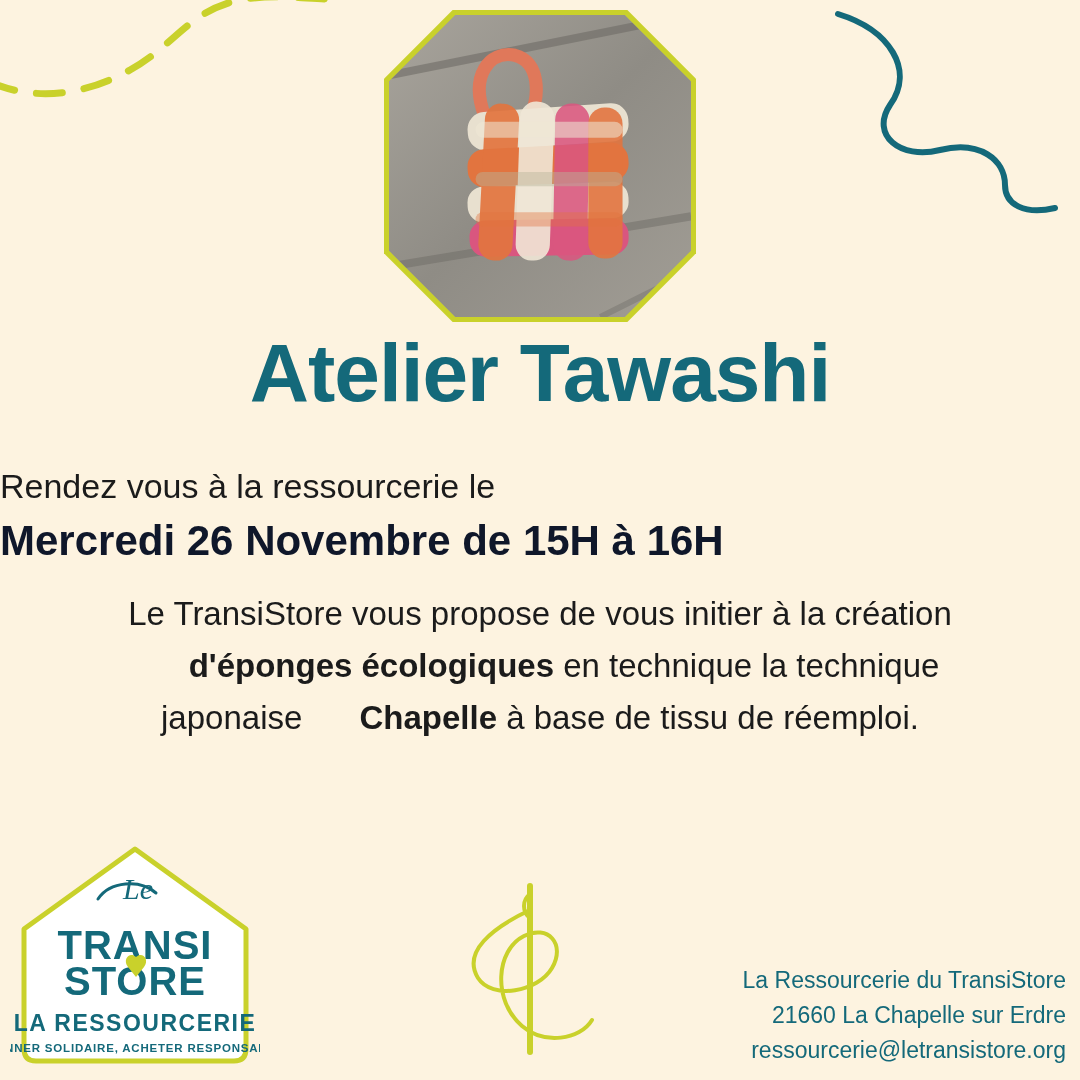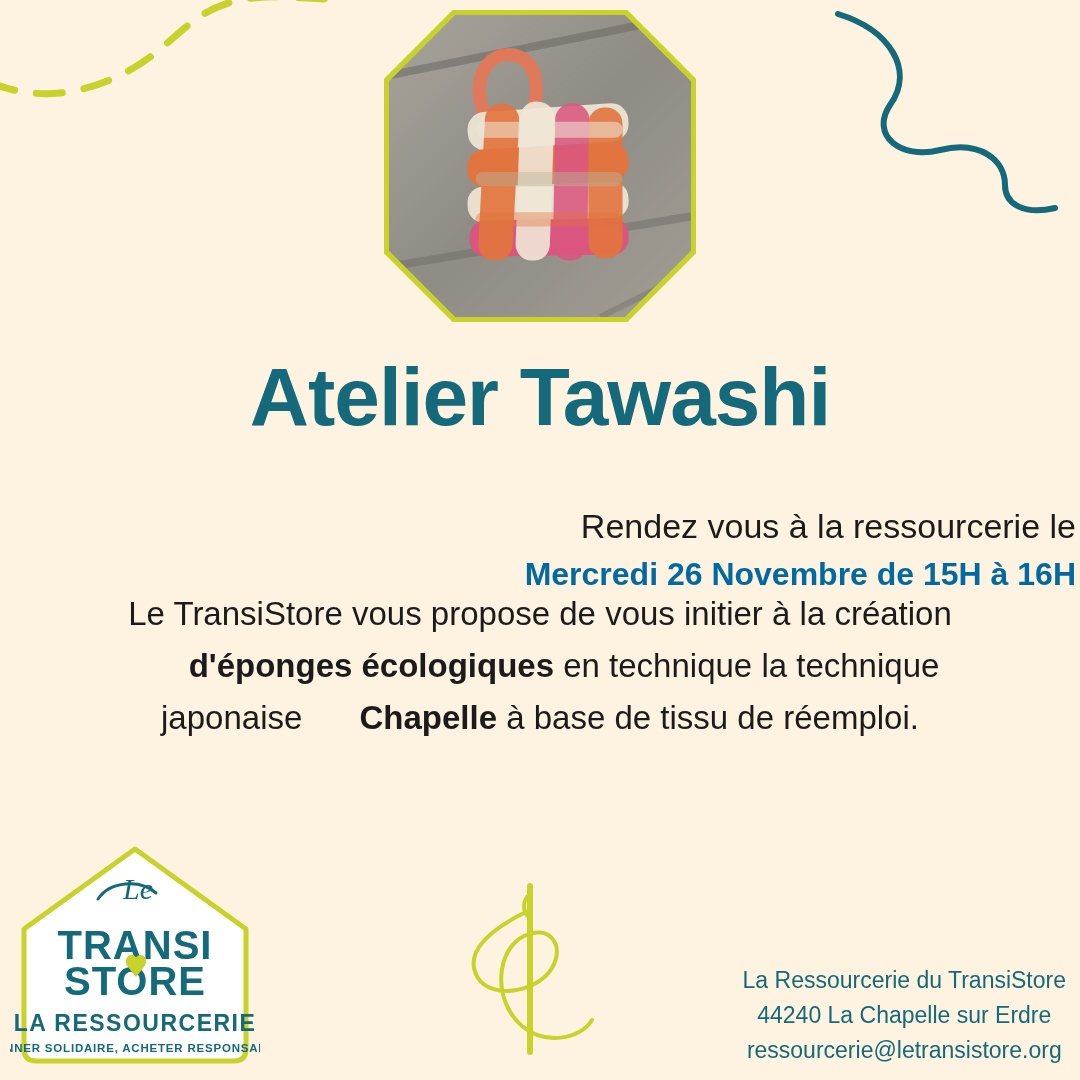--- a/index.html
+++ b/index.html
@@ -70,40 +70,38 @@
     position: absolute;
     top: 332px;
     left: 0;
     width: 1080px;
     text-align: center;
     font-size: 82px;
     font-weight: bold;
     color: #14697A;
     letter-spacing: -1px;
     line-height: 1.0;
-    margin-top: 24px;
   }
 
   .subtitle-block {
     position: absolute;
     top: 462px;
     left: 0;
     width: 1076px;
-    text-align: right;
-    margin-top: 40px;
+    text-align: left;
   }
   .subtitle-line1 {
     font-size: 34px;
     color: #1b1b1b;
     line-height: 1.45;
   }
   .subtitle-line2 {
-    font-size: 32px;
+    font-size: 42px;
     font-weight: bold;
-    color: #0369a1;
+    color: #0f172a;
     line-height: 1.45;
   }
 
   .body-text {
     position: absolute;
     top: 588px;
     left: 105px;
     width: 870px;
     text-align: center;
     font-size: 33px;
@@ -128,21 +126,21 @@
     bottom: 20px;
     width: 150px;
     height: 180px;
   }
 
   
   .contact {
     position: absolute;
     right: 14px;
     bottom: 12px;
-    text-align: center;
+    text-align: right;
     color: #14697A;
     font-size: 23px;
     line-height: 1.52;
   }
   .contact div { white-space: nowrap; }
 </style>
 </head>
 <body>
 
 <div class="poster">
@@ -214,17 +212,17 @@
   </svg>
 
   <svg class="needle" viewBox="0 0 150 180" fill="none">
     <path d="M78 6 L78 172" stroke="#C9D12B" stroke-width="6" stroke-linecap="round"></path>
     <path d="M78 14 C 70 20, 70 32, 78 38" stroke="#C9D12B" stroke-width="4" fill="none"></path>
     <path d="M78 30 C 40 48, 10 72, 26 98 C 40 120, 86 112, 100 88 C 114 64, 96 44, 72 56 C 44 70, 40 120, 70 146 C 92 165, 128 160, 140 140" stroke="#C9D12B" stroke-width="4" fill="none" stroke-linecap="round"></path>
   </svg>
 
   <div class="contact">
     <div>La Ressourcerie du TransiStore</div>
-    <div>44240 La Chapelle sur Erdre</div>
+    <div>21660 La Chapelle sur Erdre</div>
     <div>ressourcerie@letransistore.org</div>
   </div>
 
 </div>
 
 </body></html>

